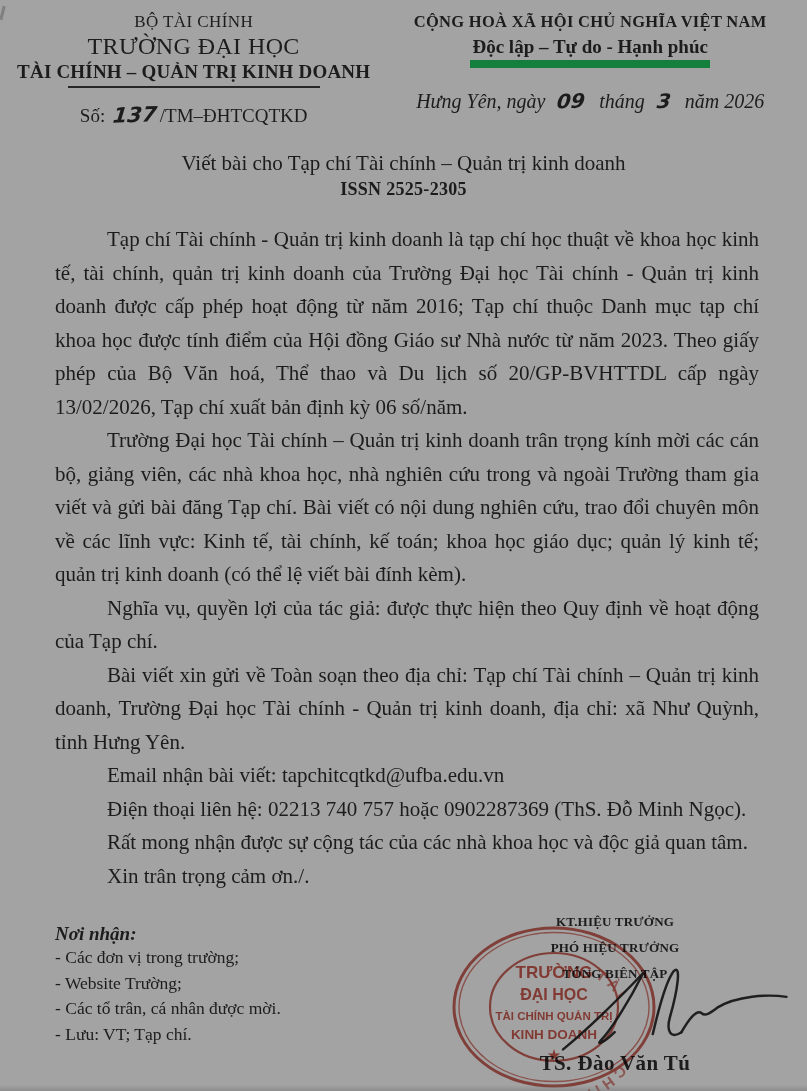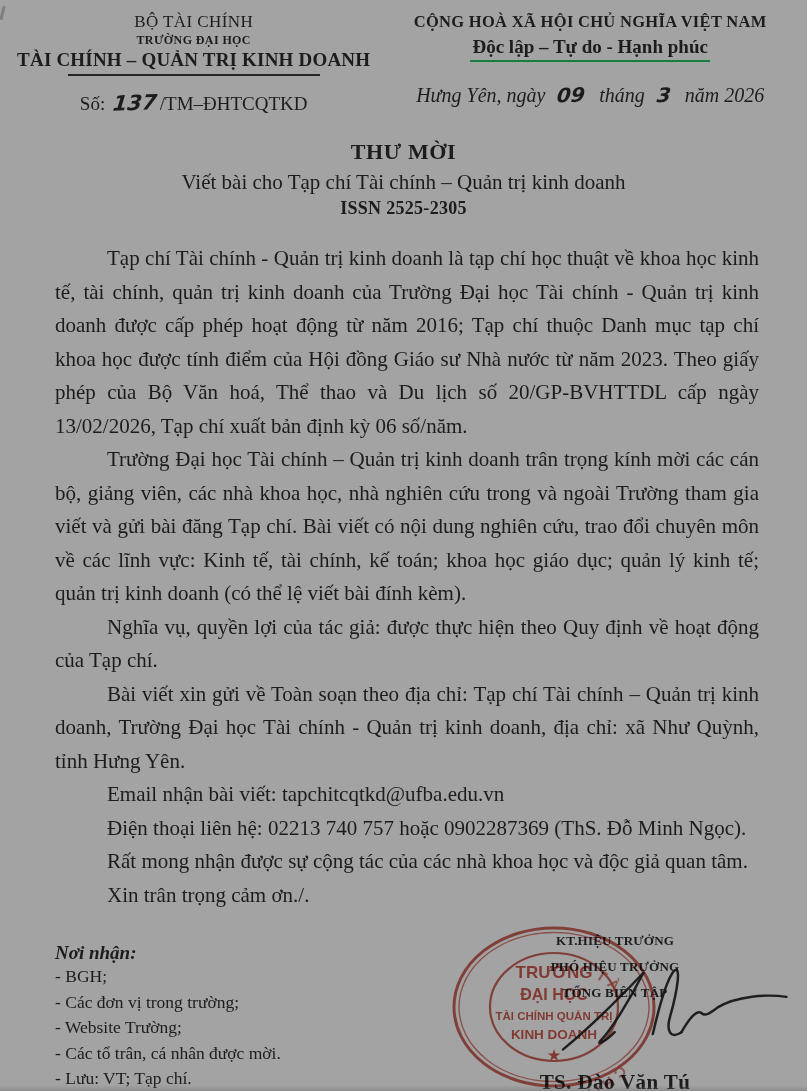--- a/index.html
+++ b/index.html
@@ -7,26 +7,26 @@
     width:807px;height:1091px;position:relative;overflow:hidden;
     background:#a3a3a3;color:#1c1c1c;
     font-family:"Liberation Serif",serif;
     margin:0 auto;
   }
   
   .header{display:flex;padding-top:12px;}
   .hdr-left{flex:0 0 48%;text-align:center;}
   .hdr-right{flex:1;text-align:center;padding-right:14px;}
   .hl1{font-size:17px;font-weight:normal;letter-spacing:.4px;}
-  .hl2{font-size:12px;font-weight:bold;letter-spacing:.4px;margin-top:1px;}
+  .hl2{font-size:24px;font-weight:normal;letter-spacing:.4px;margin-top:1px;}
   .hl3{font-size:19px;font-weight:bold;letter-spacing:.2px;margin-top:1px;}
   .hl-rule{width:252px;height:2px;background:#262626;margin:3px auto 0;}
   .hr1{font-size:16.5px;font-weight:bold;letter-spacing:.3px;}
   .hr2{font-size:19px;font-weight:bold;display:inline-block;margin-top:4px;
-       border-bottom:2px solid #15803d;padding:0 2px 2px;}
+       border-bottom:8px solid #15803d;padding:0 2px 2px;}
   .doc-no{font-size:19px;margin-top:15px;}
   .date-line{font-size:20px;font-style:italic;margin-top:21px;}
   .hand{font-family:"DejaVu Sans",sans-serif;font-style:italic;font-weight:bold;
         display:inline-block;transform:skewX(-8deg) rotate(-2deg);font-size:21px;
         margin:0 3px;}
   .hand-sm{font-size:20px;margin:0 9px 0 7px;}
   
   .title-block{text-align:center;margin-top:24px;}
   .t1{font-size:22px;font-weight:bold;letter-spacing:.6px;}
   .t2{font-size:21px;font-weight:normal;margin-top:5px;}
@@ -75,40 +75,38 @@
         <span>Hưng Yên, ngày</span>
         <span class="hand hand-sm">09</span>
         <span>tháng</span>
         <span class="hand hand-sm">3</span>
         <span>năm 2026</span>
       </div>
     </div>
   </div>
 
   <div class="title-block">
-    <div class="t1">THƯ MỜI</div>
     <div class="t2">Viết bài cho Tạp chí Tài chính – Quản trị kinh doanh</div>
     <div class="t3">ISSN 2525-2305</div>
   </div>
 
   <div class="body-text">
     <p>Tạp chí Tài chính - Quản trị kinh doanh là tạp chí học thuật về khoa học kinh tế, tài chính, quản trị kinh doanh của Trường Đại học Tài chính - Quản trị kinh doanh được cấp phép hoạt động từ năm 2016; Tạp chí thuộc Danh mục tạp chí khoa học được tính điểm của Hội đồng Giáo sư Nhà nước từ năm 2023. Theo giấy phép của Bộ Văn hoá, Thể thao và Du lịch số 20/GP-BVHTTDL cấp ngày 13/02/2026, Tạp chí xuất bản định kỳ 06 số/năm.</p>
     <p>Trường Đại học Tài chính – Quản trị kinh doanh trân trọng kính mời các cán bộ, giảng viên, các nhà khoa học, nhà nghiên cứu trong và ngoài Trường tham gia viết và gửi bài đăng Tạp chí. Bài viết có nội dung nghiên cứu, trao đổi chuyên môn về các lĩnh vực: Kinh tế, tài chính, kế toán; khoa học giáo dục; quản lý kinh tế; quản trị kinh doanh (có thể lệ viết bài đính kèm).</p>
     <p>Nghĩa vụ, quyền lợi của tác giả: được thực hiện theo Quy định về hoạt động của Tạp chí.</p>
     <p>Bài viết xin gửi về Toàn soạn theo địa chỉ: Tạp chí Tài chính – Quản trị kinh doanh, Trường Đại học Tài chính - Quản trị kinh doanh, địa chỉ: xã Như Quỳnh, tỉnh Hưng Yên.</p>
     <p>Email nhận bài viết: tapchitcqtkd@ufba.edu.vn</p>
     <p>Điện thoại liên hệ: 02213 740 757 hoặc 0902287369 (ThS. Đỗ Minh Ngọc).</p>
     <p>Rất mong nhận được sự cộng tác của các nhà khoa học và độc giả quan tâm.</p>
     <p>Xin trân trọng cảm ơn./.</p>
   </div>
 
   <div class="footer">
     <div class="recipients">
       <div class="rcp-title">Nơi nhận:</div>
-      <div class="rcp-item">- BGH;</div>
       <div class="rcp-item">- Các đơn vị trong trường;</div>
       <div class="rcp-item">- Website Trường;</div>
       <div class="rcp-item">- Các tổ trân, cá nhân được mời.</div>
       <div class="rcp-item">- Lưu: VT; Tạp chí.</div>
     </div>
     <div class="sig-block">
       <div class="sig-l">KT.HIỆU TRƯỞNG</div>
       <div class="sig-l">PHÓ HIỆU TRƯỞNG</div>
       <div class="sig-l">TỔNG BIÊN TẬP</div>
       <div class="sig-name">TS. Đào Văn Tú</div>

